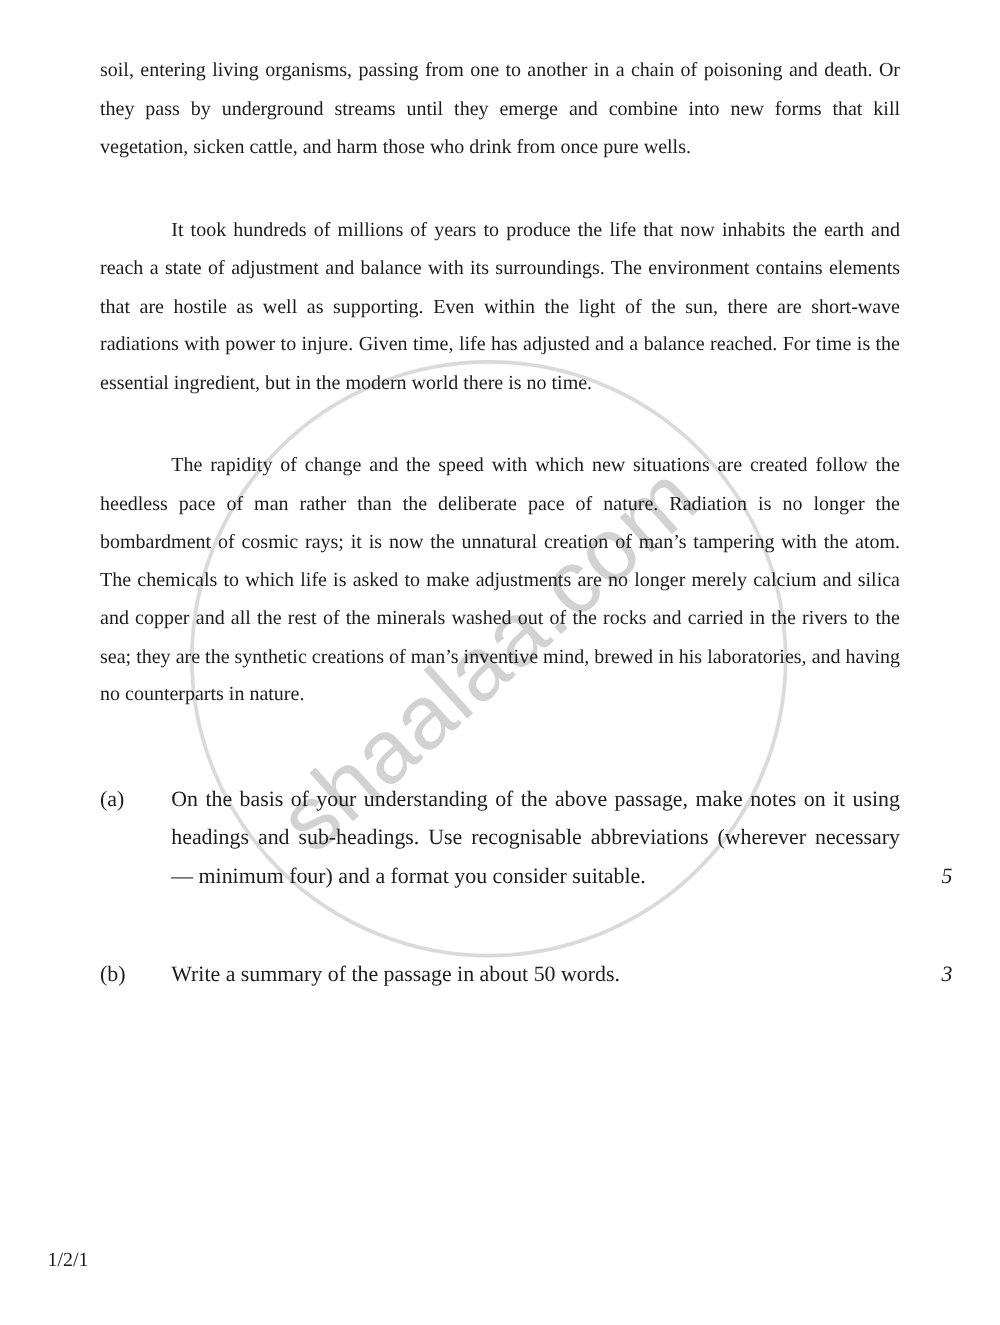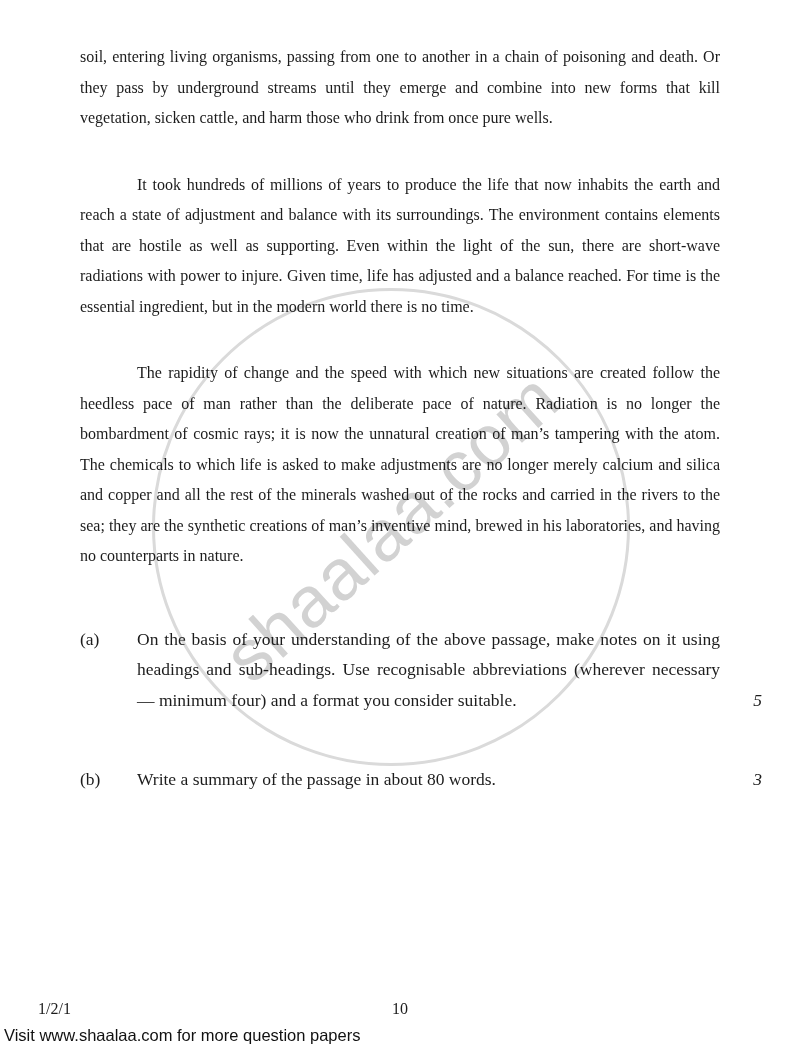--- a/index.html
+++ b/index.html
@@ -135,23 +135,21 @@
     <p class="para indent">The rapidity of change and the speed with which new situations are created follow the heedless pace of man rather than the deliberate pace of nature. Radiation is no longer the bombardment of cosmic rays; it is now the unnatural creation of man’s tampering with the atom. The chemicals to which life is asked to make adjustments are no longer merely calcium and silica and copper and all the rest of the minerals washed out of the rocks and carried in the rivers to the sea; they are the synthetic creations of man’s inventive mind, brewed in his laboratories, and having no counterparts in nature.</p>
 
     <div class="question q-a">
       <span class="q-label">(a)</span>
       <div class="q-text">On the basis of your understanding of the above passage, make notes on it using headings and sub-headings. Use recognisable abbreviations (wherever necessary — minimum four) and a format you consider suitable.</div>
       <span class="q-marks">5</span>
     </div>
 
     <div class="question q-b">
       <span class="q-label">(b)</span>
-      <div class="q-text">Write a summary of the passage in about 80 words.</div>
+      <div class="q-text">Write a summary of the passage in about 50 words.</div>
       <span class="q-marks">3</span>
     </div>
   </div>
 
   <span class="footer-code">1/2/1</span>
-  <span class="footer-page">10</span>
 
-  <div class="bottom-bar">Visit www.shaalaa.com for more question papers</div>
 
 </div>
 
 </body></html>

